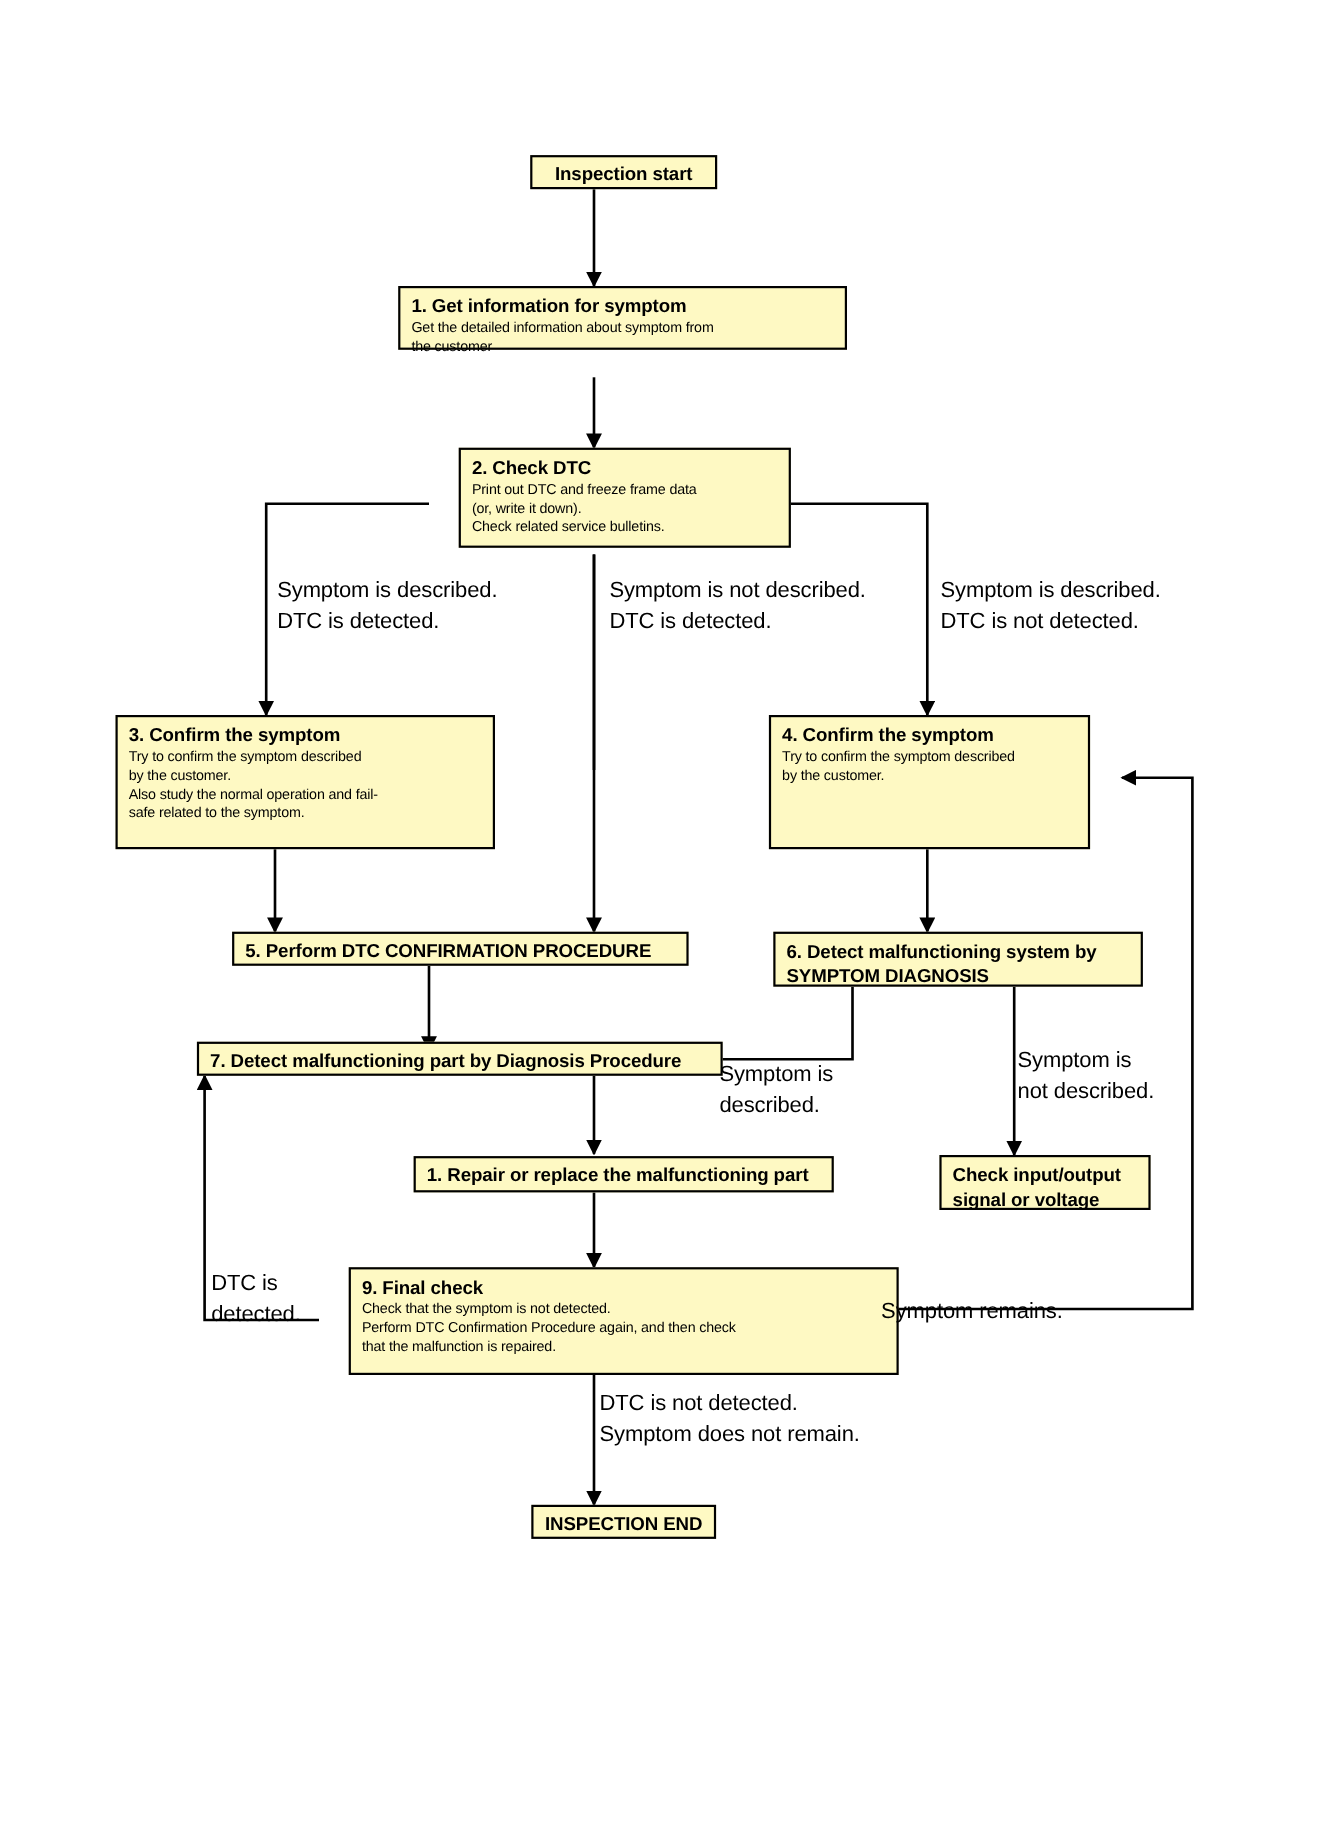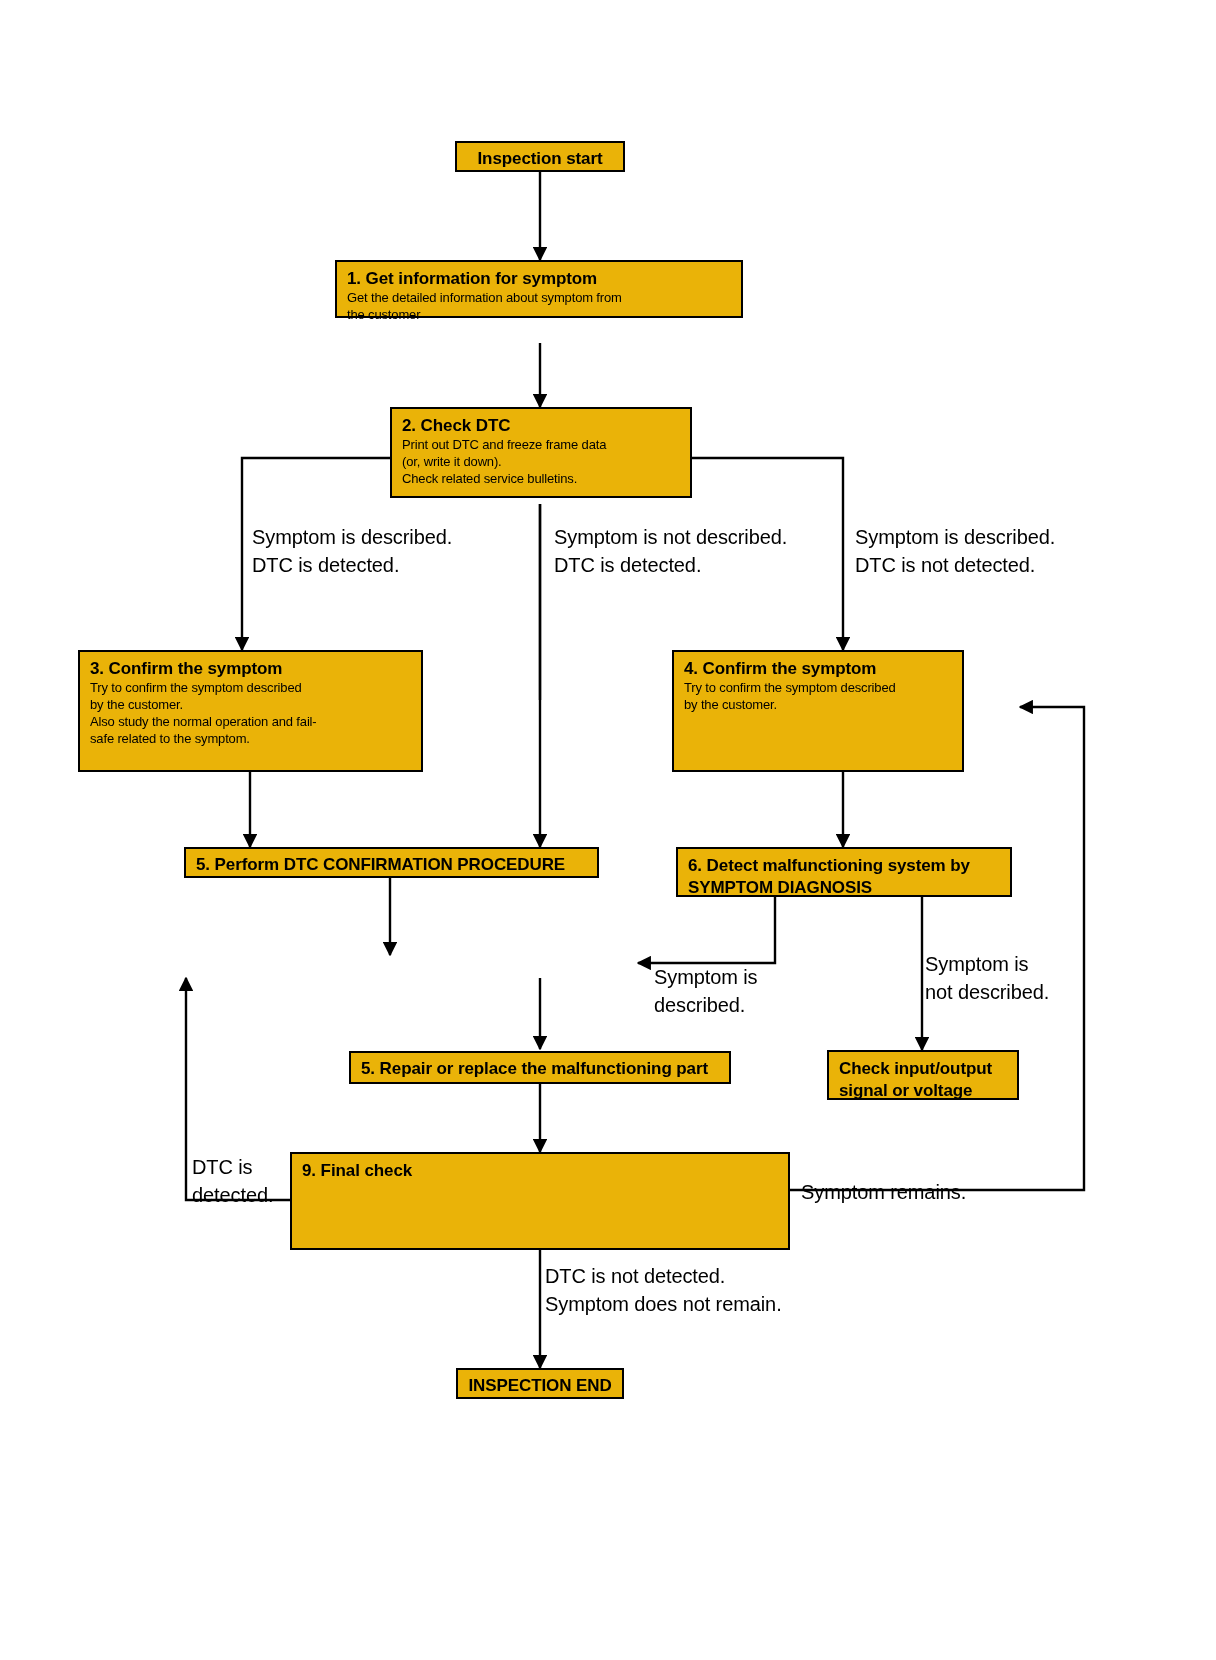--- a/index.html
+++ b/index.html
@@ -21,24 +21,25 @@
     position: absolute;
     left: 0;
     top: 0;
     width: 1216px;
     height: 1660px;
     pointer-events: none;
   }
   .node {
     position: absolute;
     border: 2px solid #000;
-    background: #eab308;
+    background: #fef9c3;
     box-sizing: border-box;
     padding: 6px 10px 8px 10px;
     line-height: 1.30;
+    margin-left: 27px;
   }
   .node .title {
     font-weight: bold;
     font-size: 17px;
     letter-spacing: -0.1px;
     white-space: pre-wrap;
   }
   .node .body {
     font-weight: normal;
     font-size: 13px;
@@ -147,37 +148,43 @@
 
   <div class="node oneline" style="left:184px; top:847px; width:415px; height:31px;">
     <div class="title">5. Perform DTC CONFIRMATION PROCEDURE</div>
   </div>
 
   <div class="node" style="left:676px; top:847px; width:336px; height:50px;">
     <div class="title">6. Detect malfunctioning system by
 SYMPTOM DIAGNOSIS</div>
   </div>
 
+  <div class="node oneline" style="left:152px; top:947px; width:478px; height:31px;">
+    <div class="title">7. Detect malfunctioning part by Diagnosis Procedure</div>
+  </div>
 
   <div class="edge-label" style="left:654px; top:963px; width:140px;">Symptom is
 described.</div>
   <div class="edge-label" style="left:925px; top:950px; width:160px;">Symptom is
 not described.</div>
 
   <div class="node" style="left:827px; top:1050px; width:192px; height:50px;">
     <div class="title">Check input/output
 signal or voltage</div>
   </div>
 
   <div class="node oneline" style="left:349px; top:1051px; width:382px; height:33px;">
-    <div class="title">5. Repair or replace the malfunctioning part</div>
+    <div class="title">1. Repair or replace the malfunctioning part</div>
   </div>
 
   <div class="node" style="left:290px; top:1152px; width:500px; height:98px;">
     <div class="title">9. Final check</div>
+    <div class="body">Check that the symptom is not detected.
+Perform DTC Confirmation Procedure again, and then check
+that the malfunction is repaired.</div>
   </div>
 
   <div class="edge-label" style="left:192px; top:1153px; width:120px;">DTC is
 detected.</div>
   <div class="edge-label" style="left:801px; top:1178px; width:200px;">Symptom remains.</div>
   <div class="edge-label" style="left:545px; top:1262px; width:290px;">DTC is not detected.
 Symptom does not remain.</div>
 
   <div class="node center oneline" style="left:456px; top:1368px; width:168px; height:31px;">
     <div class="title">INSPECTION END</div>

